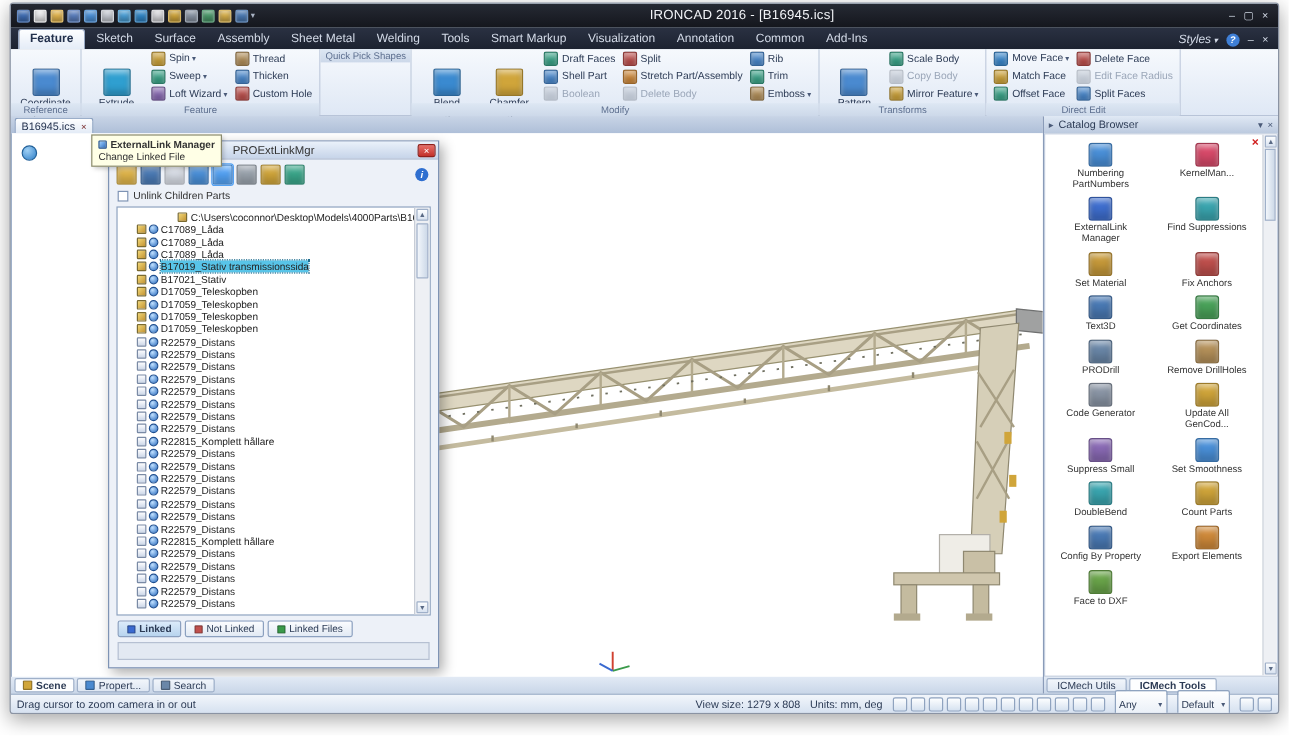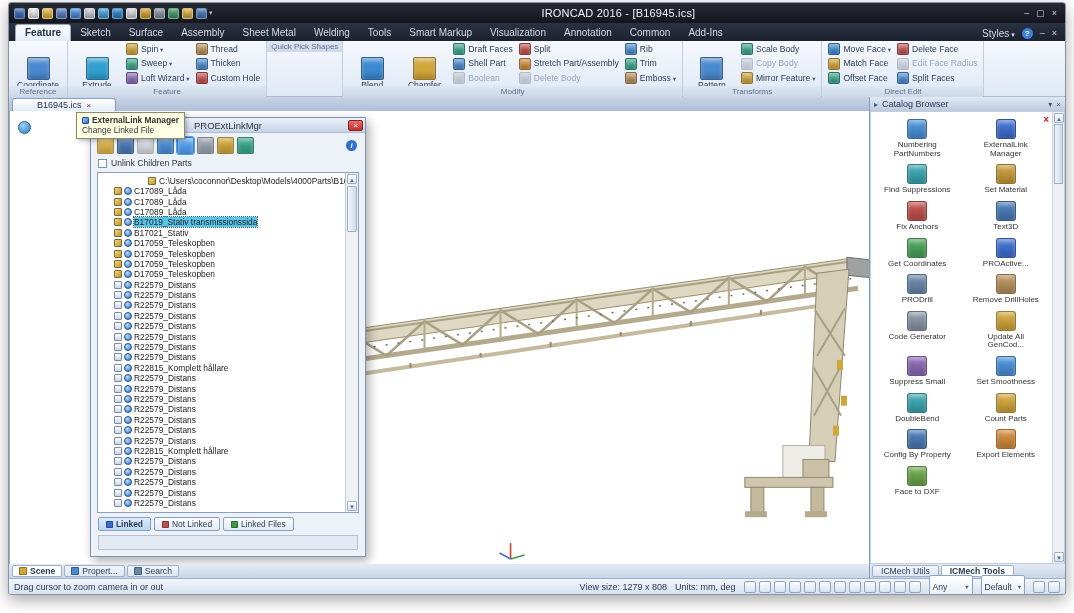--- a/index.html
+++ b/index.html
@@ -16,21 +16,21 @@
     box-shadow:inset 0 -3px 4px rgba(0,0,0,.3), inset 0 2px 3px rgba(255,255,255,.45); }
   .qat-arrow { color:#aab3c4; font-size:7px; margin-left:2px; }
   .tb-title { flex:1; text-align:center; font-size:11px; color:#f2f4f8; letter-spacing:.2px; }
   .wctrls { display:flex; gap:7px; padding-right:8px; }
   .wc { font-size:9px; color:#cfd6e2; cursor:default; }
 
   
   .menubar { height:18px; background:linear-gradient(#2a3142,#1c2230); display:flex; align-items:flex-end; padding-left:6px; flex:0 0 auto; }
   .mtab { font-size:10px; color:#d4dbe8; padding:2px 9px 3px; cursor:default; white-space:nowrap; }
   .mtab.active { background:linear-gradient(#fdfeff,#e4ecf7); color:#22304c; font-weight:bold; border-radius:3px 3px 0 0; border:1px solid #97a7c2; border-bottom:none; }
-  .menubar-right { margin-left:auto; display:flex; gap:7px; padding:0 8px 2px 0; }
+  .menubar-right { margin-left:auto; display:flex; gap:7px; padding:0 8px 2px 0;font-style:italic; }
   .styles-lbl { font-size:10px; color:#d4dbe8; }
   .styles-lbl::after { content:" ▾"; font-size:7px; }
   .mico { font-size:9px; color:#cfd6e2; }
   .mico.help { width:11px; height:11px; border-radius:50%; background:#3f7fd6; color:#fff; font-size:8px; font-weight:bold;
     display:flex; align-items:center; justify-content:center; }
 
   
   .ribbon { height:56px; background:linear-gradient(#f6f9fd,#dfe8f5); display:flex; border-bottom:1px solid #aebcd2; flex:0 0 auto; }
   .rgroup { display:flex; flex-direction:column; border-right:1px solid #c2cdde; }
   .rbtns { display:flex; flex-direction:column; flex-wrap:wrap; align-content:flex-start; height:45px; padding:1px 3px 0; }
@@ -43,21 +43,21 @@
   .rb.arrow .rlabel::after { content:" ▾"; font-size:6.5px; color:#4a5a78; }
   .rb.disabled { color:#9aa6b8; }
   .rb.disabled .ri { opacity:.38; }
   .rgl { height:11px; font-size:8px; color:#5d6f8f; text-align:center; background:linear-gradient(#dde7f3,#ccd8e9); line-height:11px; padding:0 4px; }
 
   
   .main { flex:1; display:flex; min-height:0; }
   .vpcol { flex:1; display:flex; flex-direction:column; min-width:0; }
   .doctabs { height:14px; background:linear-gradient(#c8d4e6,#aebfd8); display:flex; align-items:flex-end; padding-left:3px; }
   .dtab { display:flex; align-items:center; gap:5px; font-size:9px; color:#24324e; background:linear-gradient(#fdfeff,#e3ebf6);
-    border:1px solid #8ba0bf; border-bottom:none; border-radius:3px 3px 0 0; padding:1px 24px; }
+    border:1px solid #8ba0bf; border-bottom:none; border-radius:3px 3px 0 0; padding:1px 5px; }
   .dtab-close { color:#7b2c2c; font-size:8px; }
 
   .viewport { flex:1; position:relative; background:#fff; border-left:1px solid #9fb0c9; overflow:hidden; }
   .model { position:absolute; inset:0; width:100%; height:100%; }
 
   .vtabs { height:14px; background:linear-gradient(#e2eaf5,#c9d6e8); display:flex; gap:2px; align-items:center; padding:1px 0 1px 3px; }
   .vtab { display:flex; align-items:center; gap:3px; font-size:8.6px; color:#2c3b55; background:linear-gradient(#f2f6fb,#dde6f2);
     border:1px solid #9fb0c9; border-radius:2px; padding:0 6px; height:12px; }
   .vtab.active { background:#fdfeff; font-weight:bold; }
   .vticon { width:8px; height:8px; border-radius:1px; border:1px solid rgba(0,0,0,.3); }
@@ -731,20 +731,24 @@
       </div>
       <div class="cbody">
         <span class="cclose"></span>
         <div class="cgrid">
 
             <div class="citem">
               <span class="cicon" style="background: rgb(74, 144, 217);"></span>
               <span class="clabel">Numbering PartNumbers</span>
             </div>
 
+            <div class="citem">
+              <span class="cicon" style="background: rgb(217, 74, 106);"></span>
+              <span class="clabel">KernelMan...</span>
+            </div>
 
             <div class="citem">
               <span class="cicon" style="background: rgb(63, 111, 208);"></span>
               <span class="clabel">ExternalLink Manager</span>
             </div>
 
             <div class="citem">
               <span class="cicon" style="background: rgb(58, 166, 176);"></span>
               <span class="clabel">Find Suppressions</span>
             </div>
@@ -762,24 +766,20 @@
             <div class="citem">
               <span class="cicon" style="background: rgb(74, 122, 181);"></span>
               <span class="clabel">Text3D</span>
             </div>
 
             <div class="citem">
               <span class="cicon" style="background: rgb(74, 163, 90);"></span>
               <span class="clabel">Get Coordinates</span>
             </div>
 
-            <div class="citem">
-              <span class="cicon" style="background: rgb(63, 111, 208);"></span>
-              <span class="clabel">PROActive...</span>
-            </div>
 
             <div class="citem">
               <span class="cicon" style="background: rgb(106, 135, 168);"></span>
               <span class="clabel">PRODrill</span>
             </div>
 
             <div class="citem">
               <span class="cicon" style="background: rgb(181, 145, 90);"></span>
               <span class="clabel">Remove DrillHoles</span>
             </div>

